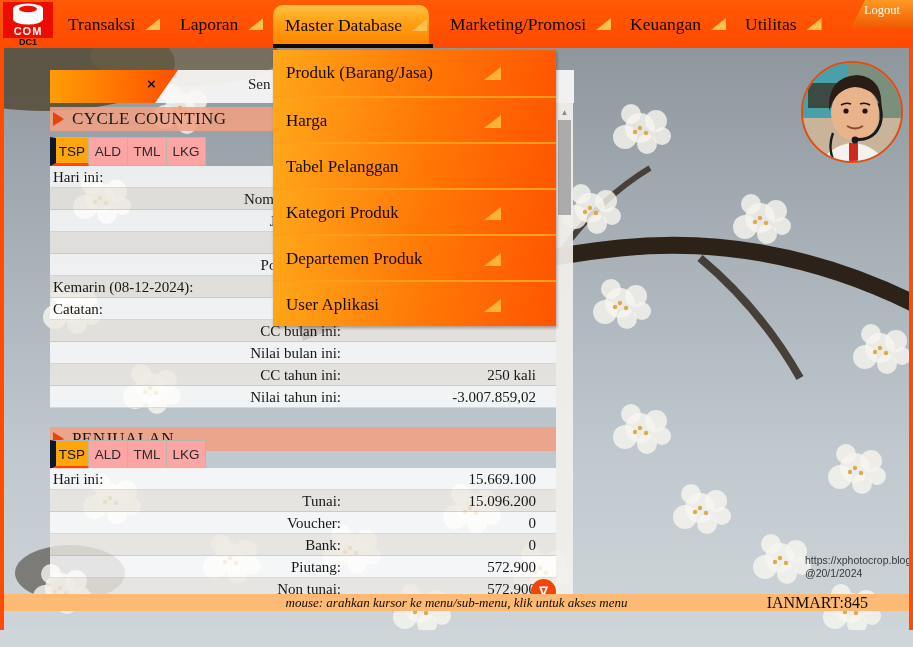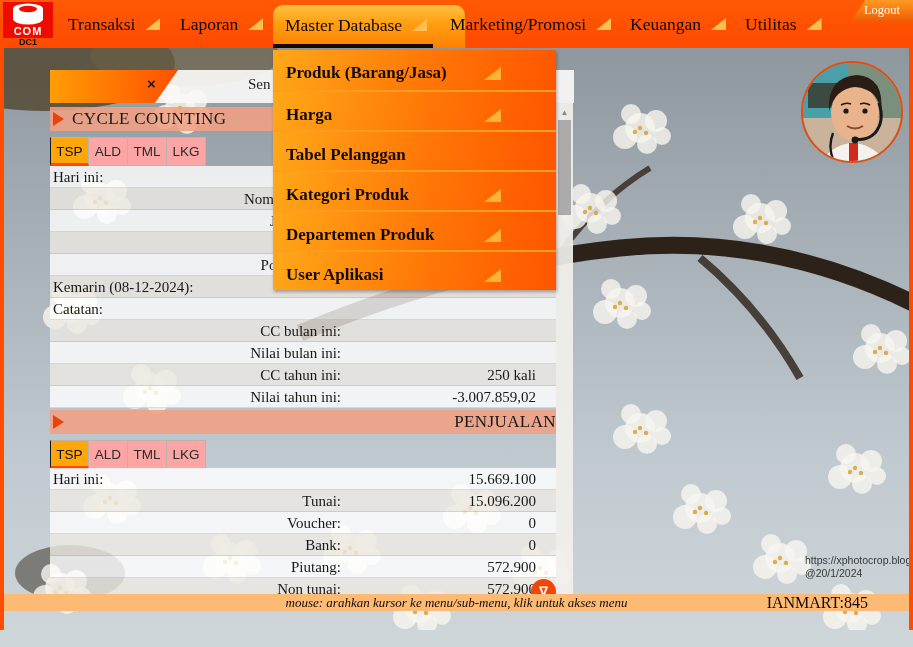--- a/index.html
+++ b/index.html
@@ -21,30 +21,30 @@
   .logo-sub { position:absolute; left:3px; top:37px; width:50px; text-align:center;
               font-family:Liberation Sans, sans-serif; font-size:9px; font-weight:bold; color:#111; }
   .menu-item { position:absolute; top:0; height:48px; line-height:48px; color:#100800;
                font-size:17.5px; white-space:nowrap; cursor:pointer; z-index:2; }
   .menu-tab { position:absolute; top:5px; height:43px; border-radius:10px 10px 0 0;
               background:linear-gradient(180deg,#ffc143,#ffa113 40%,#ff8000); z-index:1; }
   .menu-tab .menu-item { position:static; display:inline-block; margin-left:12px; height:43px; line-height:41px; }
   .tab-underline { position:absolute; top:44px; height:4px; background:#140900; z-index:3; }
   .tri { display:inline-block; width:15px; height:12px; margin-left:10px; vertical-align:baseline;
          background:#ffc052; clip-path:polygon(100% 0,100% 100%,0 100%); }
-  .logout { position:absolute; right:0; top:0; width:62px; height:22px;
+  .logout { position:absolute; right:0; top:0; width:62px; height:28px;
             background:linear-gradient(180deg,#ff9a22,#ef5a02);
             clip-path:polygon(14px 0,100% 0,100% 100%,0 100%);
             color:#fff; font-size:12.5px; text-align:center; line-height:21px; cursor:pointer; z-index:4; }
 
   
   .dropdown { position:absolute; left:273px; top:50px; width:283px; z-index:20;
               box-shadow:1px 2px 3px rgba(60,20,0,.35); }
-  .dd-item { position:relative; height:40px; line-height:46px; padding-left:13px; font-size:17px; color:#140a00;
-             background:linear-gradient(105deg,#ffa819 0%,#ff7606 55%,#ff5500 100%); cursor:pointer;font-weight:bold; }
+  .dd-item { position:relative; height:46px; line-height:46px; padding-left:13px; font-size:17px; color:#140a00;
+             background:linear-gradient(105deg,#ffa819 0%,#ff7606 55%,#ff5500 100%); cursor:pointer; }
   .dd-item + .dd-item { border-top:2px solid #ff9d1c; }
   .dd-item .tri { position:absolute; right:55px; top:17px; margin:0; width:17px; height:13px; background:#ffb235; }
 
   
   .panel { position:absolute; left:50px; top:70px; width:524px; height:537px; z-index:5; }
   .titlebar { position:absolute; left:0; top:0; width:524px; height:33px; background:rgba(250,249,247,.92); }
   .ribbon { position:absolute; left:0; top:0; width:128px; height:33px;
             background:linear-gradient(90deg,#ff9d05,#ff4f00);
             clip-path:polygon(0 0,100% 0,82% 100%,0 100%); }
   .close-x { position:absolute; left:97px; top:5px; font-family:"Liberation Sans",sans-serif;
@@ -52,21 +52,21 @@
   .day-text { position:absolute; left:198px; top:6px; font-size:15px; color:#222; }
 
   .band { position:absolute; left:0; width:506px; height:24px; background:rgba(240,161,131,.88);
           line-height:24px; padding-left:22px; font-size:17px; letter-spacing:.4px; color:#181818; }
   .band .arrow { position:absolute; left:3px; top:5px; width:0; height:0;
                  border-left:11px solid #e8430e; border-top:7px solid transparent; border-bottom:7px solid transparent; }
   .tabs { position:absolute; left:0; width:506px; height:29px; display:flex; }
   .tab { width:39px; height:29px; background:#fca5a5; border:1px solid #b9b5ad; border-left:none;
          font-family:"Liberation Sans",sans-serif; font-size:13.5px; color:#2b2b2b;
          text-align:center; line-height:27px; cursor:pointer; }
-  .tab:first-child { border-left:1px solid #0f172a; }
+  .tab:first-child { border-left:6px solid #0f172a; }
   .tab.active { background:#ffa70a; border-bottom:3px solid #ff4800; color:#111; }
 
   .rows { position:absolute; left:0; width:506px; }
   .row { position:relative; width:506px; height:22px; line-height:22px; font-size:15px; color:#171717;
          border-bottom:1px solid rgba(150,150,150,.30); }
   .row.odd  { background:rgba(255,255,255,.80); }
   .row.even { background:rgba(237,234,227,.80); }
   .row .lbl-left  { position:absolute; left:3px; white-space:nowrap; }
   .row .lbl-right { position:absolute; left:0; width:291px; text-align:right; white-space:nowrap; }
   .row .val { position:absolute; right:20px; text-align:right; white-space:nowrap; }
@@ -412,21 +412,21 @@
         <div class="row even">
           <span class="lbl-right">CC tahun ini:</span>
           <span class="val">250 kali</span>
         </div>
         <div class="row odd">
           <span class="lbl-right">Nilai tahun ini:</span>
           <span class="val">-3.007.859,02</span>
         </div>
       </div>
 
-    <div class="band" style="top:340px;text-align:right;">
+    <div class="band" style="top:357px;">
       <span class="arrow"></span>
       <span>PENJUALAN</span>
     </div>
     <div class="tabs" style="top:370px;" id="tabs-penjualan">
         <div class="tab active">TSP</div>
         <div class="tab">ALD</div>
         <div class="tab">TML</div>
         <div class="tab">LKG</div>
       </div>
     <div class="rows" style="top:398px;" id="rows-penjualan">
@@ -505,21 +505,21 @@
         <rect x="10" y="6.5" width="30" height="11" fill="#fff"></rect>
         <ellipse cx="25" cy="7" rx="15" ry="5.5" fill="#fff"></ellipse>
         <ellipse cx="25" cy="7" rx="9" ry="3.2" fill="#ee0b00"></ellipse>
         <text x="25" y="33" text-anchor="middle" font-family="Liberation Sans,sans-serif" font-size="11" font-weight="bold" fill="#fff" letter-spacing="1">COM</text>
       </svg>
     </div>
     <div class="logo-sub">DC1</div>
     <div id="menu-items">
         <div class="menu-item" style="left: 68px;"><span>Transaksi</span><span class="tri"></span></div>
         <div class="menu-item" style="left: 180px;"><span>Laporan</span><span class="tri"></span></div>
-        <div class="menu-tab" style="left: 273px; width: 192px; text-decoration: underline;"><div class="menu-item"><span>Master Database</span><span class="tri"></span></div></div>
+        <div class="menu-tab" style="left: 273px; width: 156px; text-decoration: underline;"><div class="menu-item"><span>Master Database</span><span class="tri"></span></div></div>
         <div class="menu-item" style="left: 450px;"><span>Marketing/Promosi</span><span class="tri"></span></div>
         <div class="menu-item" style="left: 630px;"><span>Keuangan</span><span class="tri"></span></div>
         <div class="menu-item" style="left: 745px;"><span>Utilitas</span><span class="tri"></span></div>
       </div>
     <div class="tab-underline" id="tab-underline" style="left: 273px; width: 160px;"></div>
     <div class="logout">Logout</div>
   </div>
 
   <div class="statusbar">
     <div class="status-hint">mouse: arahkan kursor ke menu/sub-menu, klik untuk akses menu</div>

